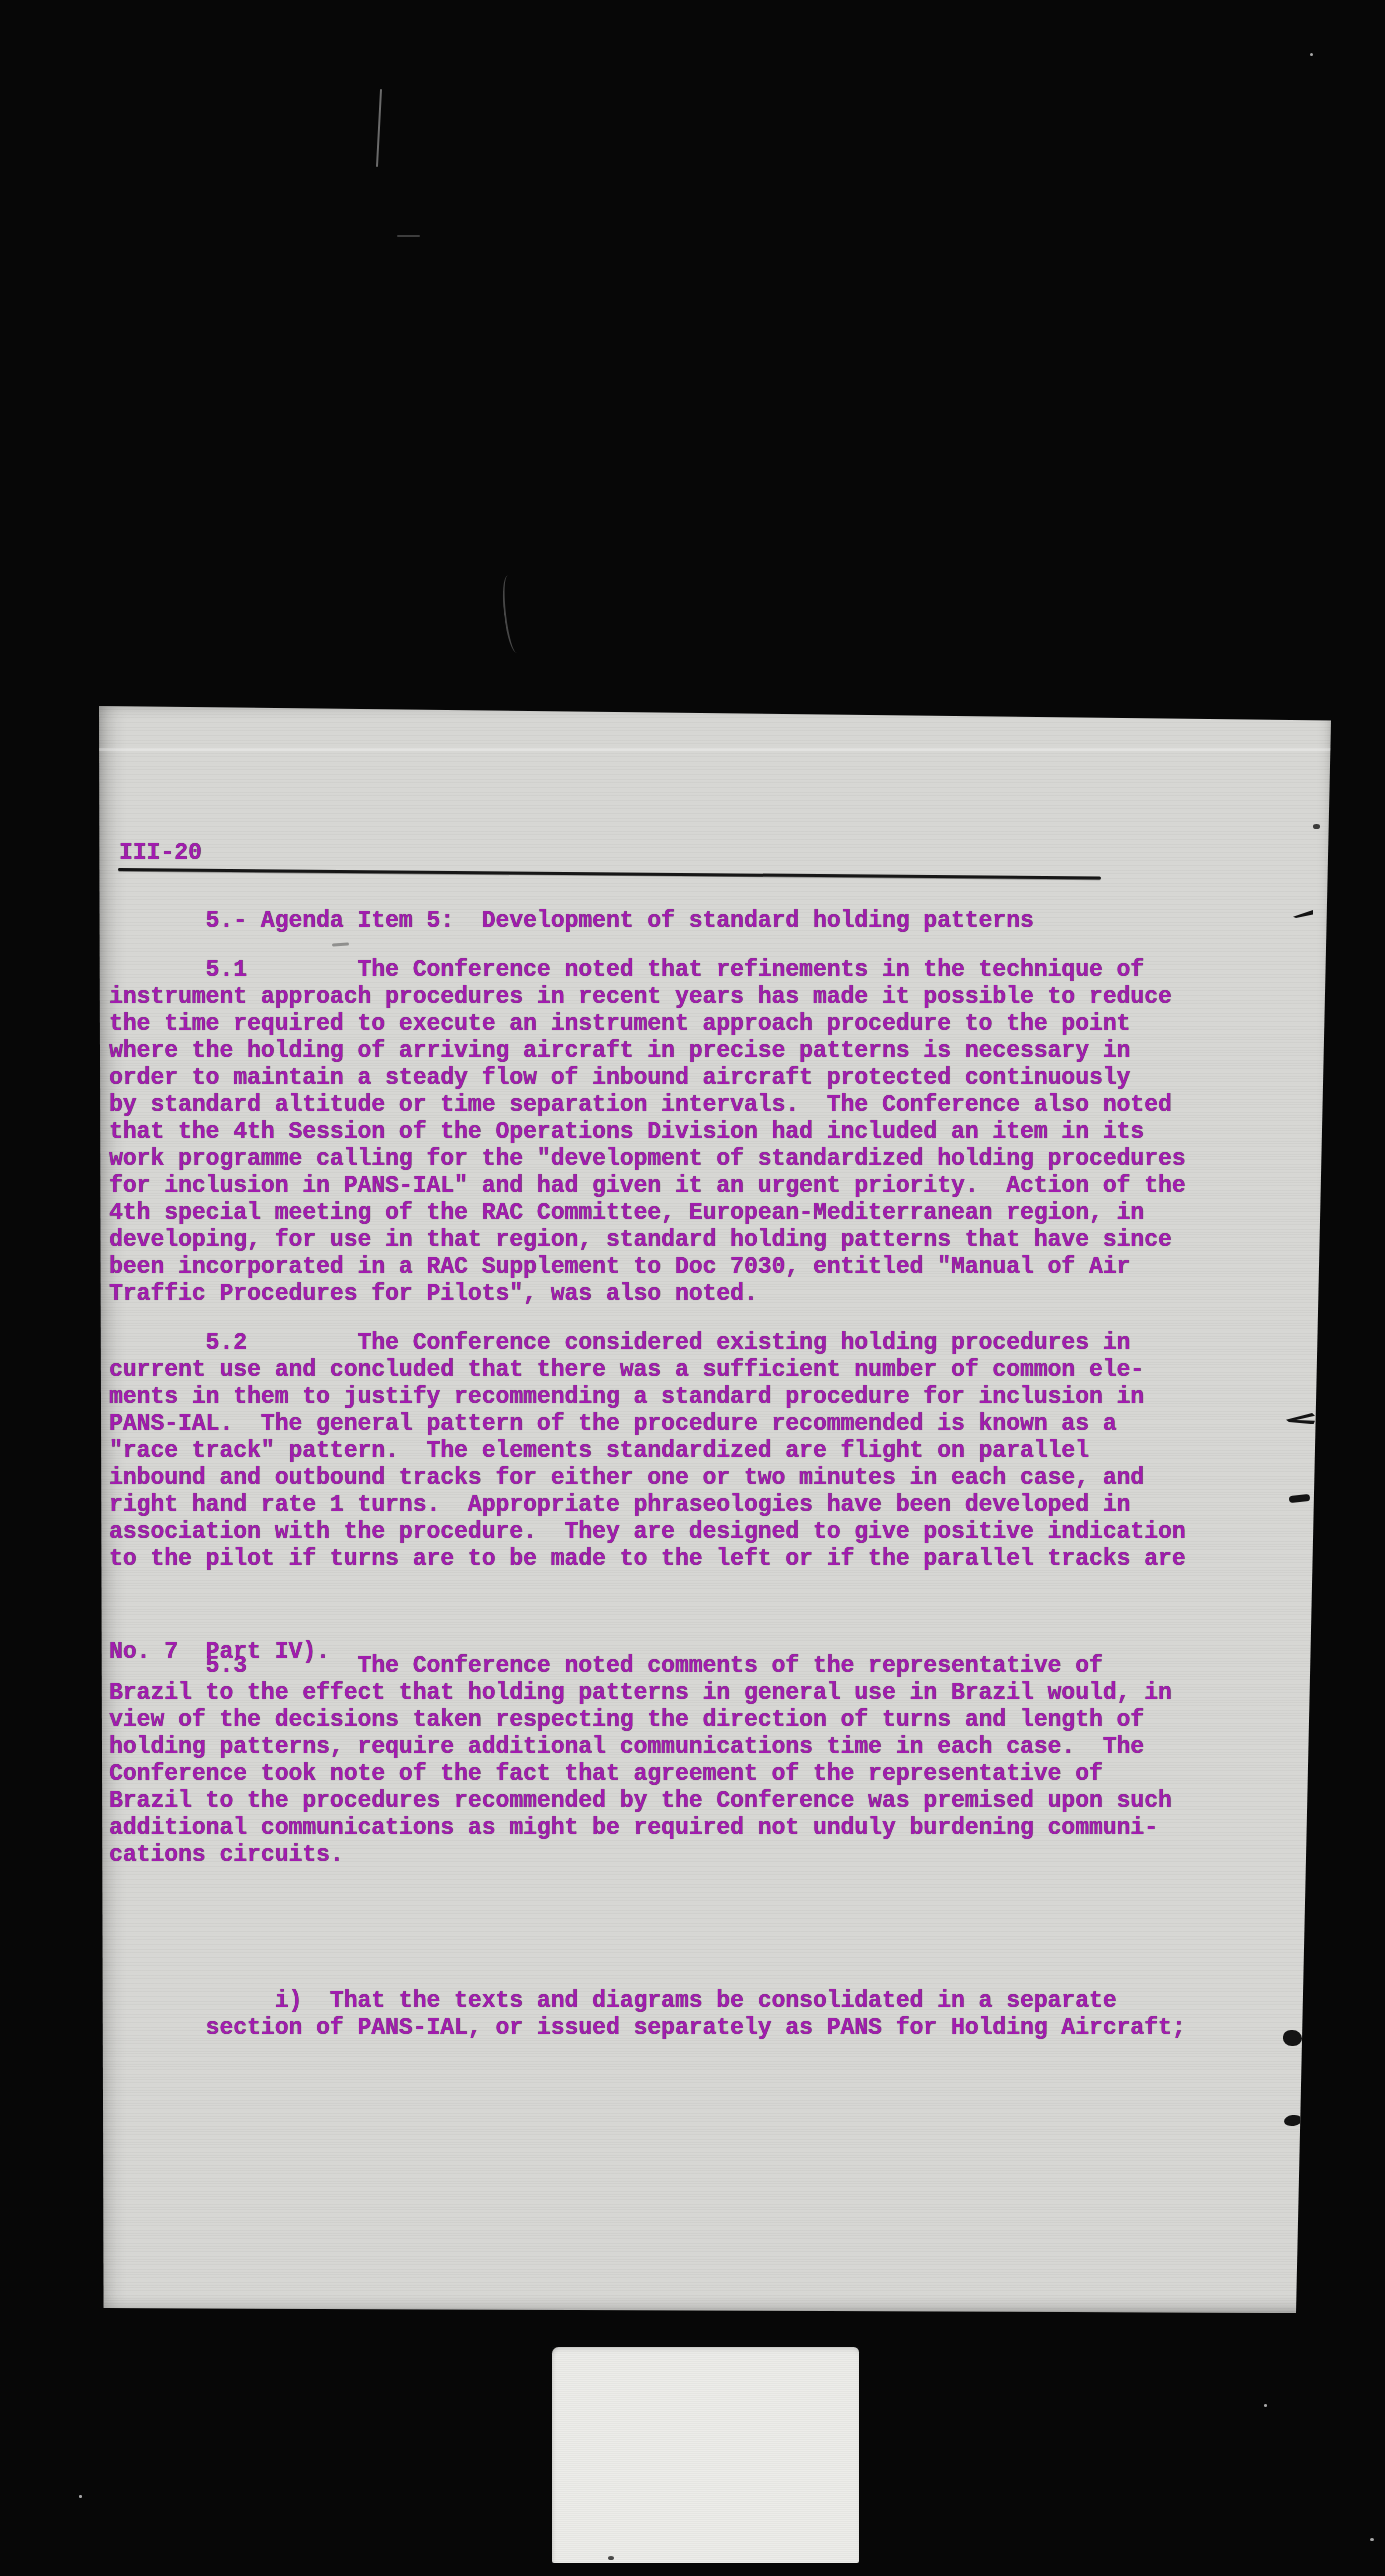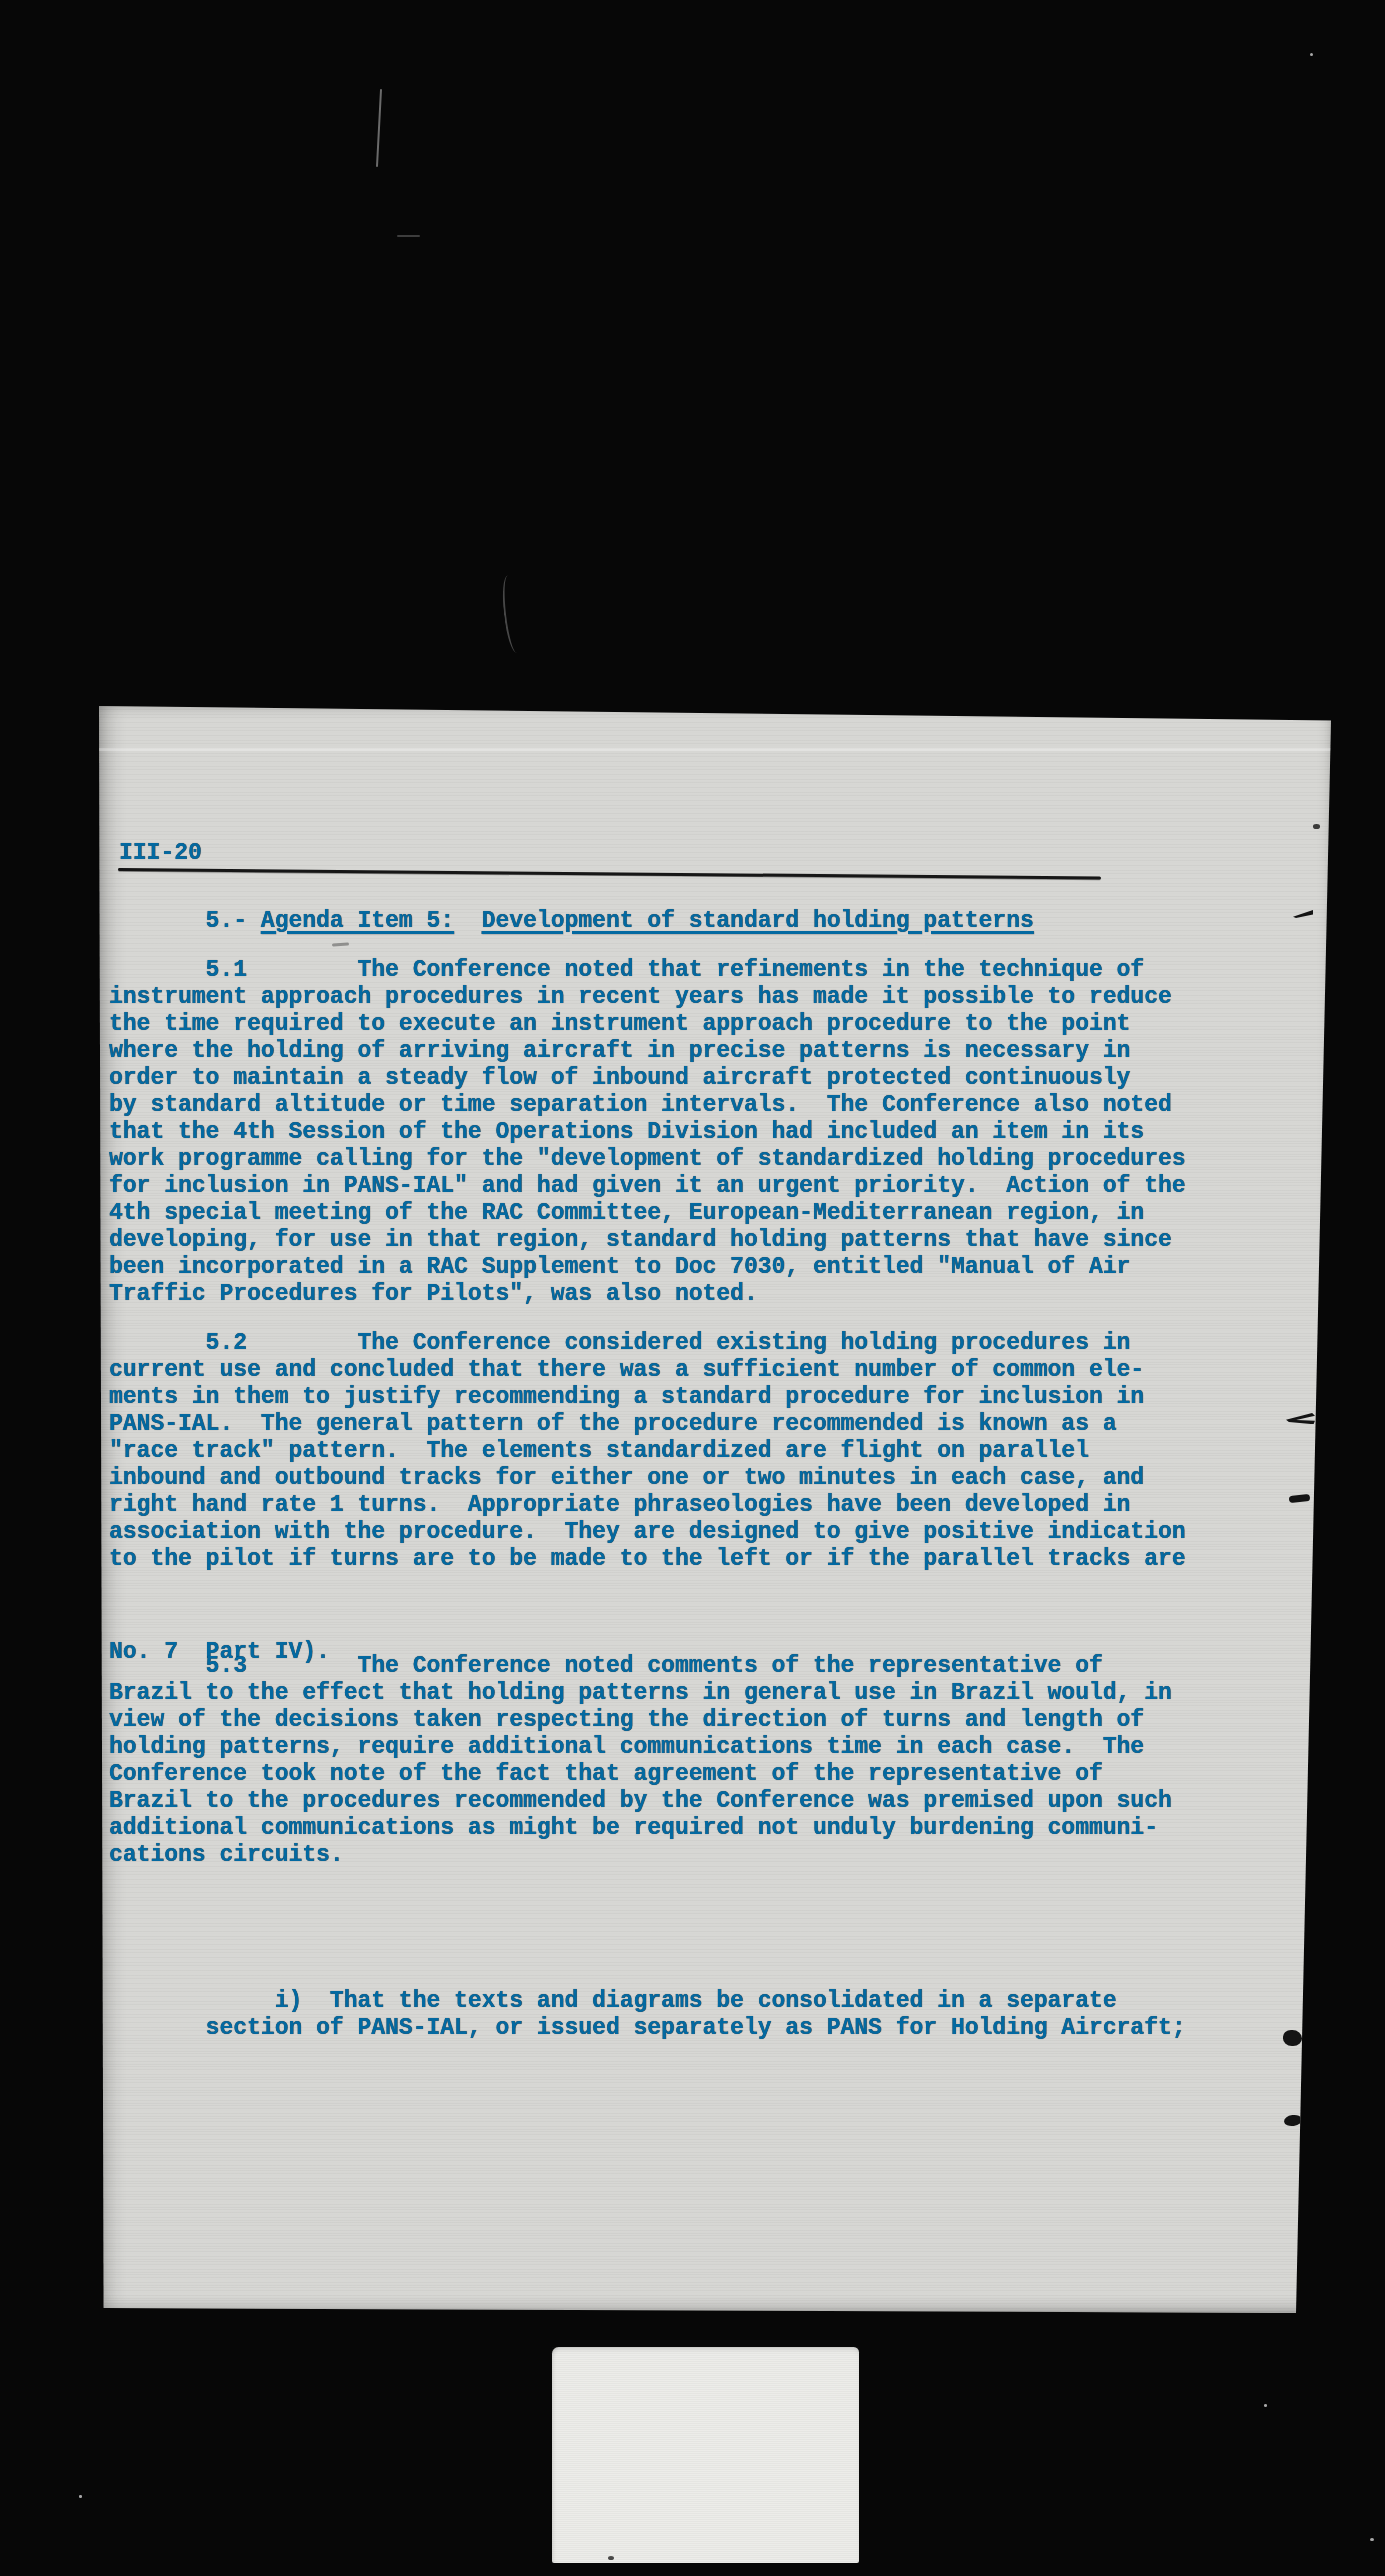--- a/index.html
+++ b/index.html
@@ -48,26 +48,25 @@
   }
 
   
   .tw {
     position: absolute;
     white-space: pre;
     font-family: "Liberation Mono", "DejaVu Sans Mono", monospace;
     font-size: 23px;
     line-height: 27px;
     font-weight: 700;
-    color: #0369a1;
+    color: #a21caf;
     text-shadow: 0 0 0.7px rgba(25,25,25,0.75), 0.4px 0.4px 0.4px rgba(25,25,25,0.4);
     letter-spacing: 0;
   }
   .u {
-    text-decoration: underline;
     text-decoration-thickness: 2.6px;
     text-underline-offset: 4px;
   }
 
   
   .rule {
     position: absolute;
     left: 18.5px;
     top: 164px;
     width: 983px;

